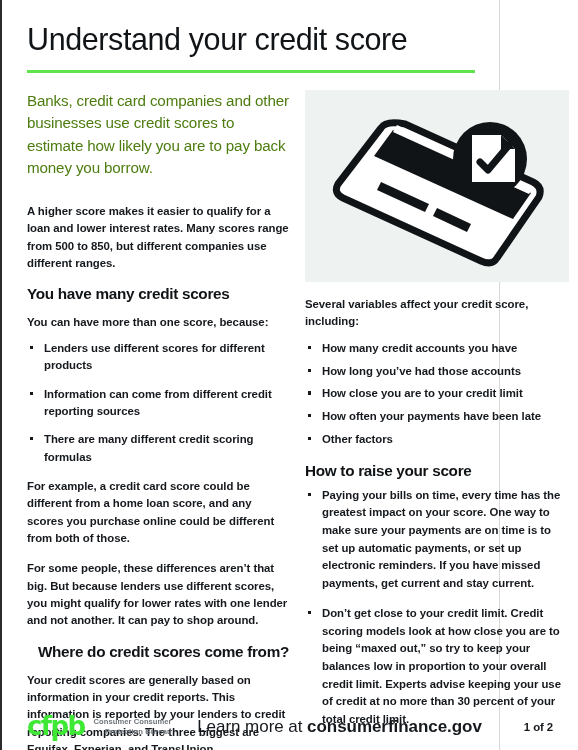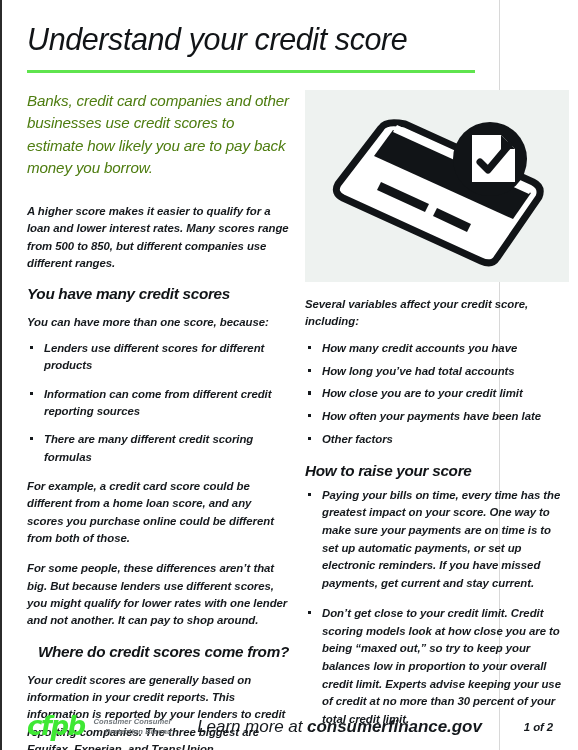--- a/index.html
+++ b/index.html
@@ -16,21 +16,20 @@
   }
 
   .page {
     position: absolute;
     left: 0; top: 0;
     width: 500px; height: 750px;
     background: #ffffff;
     border-left: 2px solid #2b2b2b;
     border-right: 1px solid #d8d8d8;
     padding: 0;
-    font-style: italic;
   }
 
   
   .header {
     padding: 22px 24px 0 25px;
   }
   .doc-title {
     font-size: 30.5px;
     font-weight: 400;
     letter-spacing: -0.4px;
@@ -230,21 +229,21 @@
           <path d="M196 45 L210 59 L196 59 Z" fill="#111417"></path>
 
           <path d="M175 72 L183 80 L204 55" fill="none" stroke="#111417" stroke-width="7" stroke-linecap="round" stroke-linejoin="round"></path>
         </svg>
       </div>
 
       <p class="body" style="margin-bottom:9px;">Several variables affect your credit score, including:</p>
 
       <ul class="bullets tight">
         <li>How many credit accounts you have</li>
-        <li>How long you’ve had total accounts</li>
+        <li>How long you’ve had those accounts</li>
         <li>How close you are to your credit limit</li>
         <li>How often your payments have been late</li>
         <li>Other factors</li>
       </ul>
 
       <h2 class="sect">How to raise your score</h2>
 
       <ul class="bullets para">
         <li>Paying your bills on time, every time has the greatest impact on your score. One way to make sure your payments are on time is to set up automatic payments, or set up electronic reminders. If you have missed payments, get current and stay current.</li>
         <li>Don’t get close to your credit limit. Credit scoring models look at how close you are to being “maxed out,” so try to keep your balances low in proportion to your overall credit limit. Experts advise keeping your use of credit at no more than 30 percent of your total credit limit.</li>

